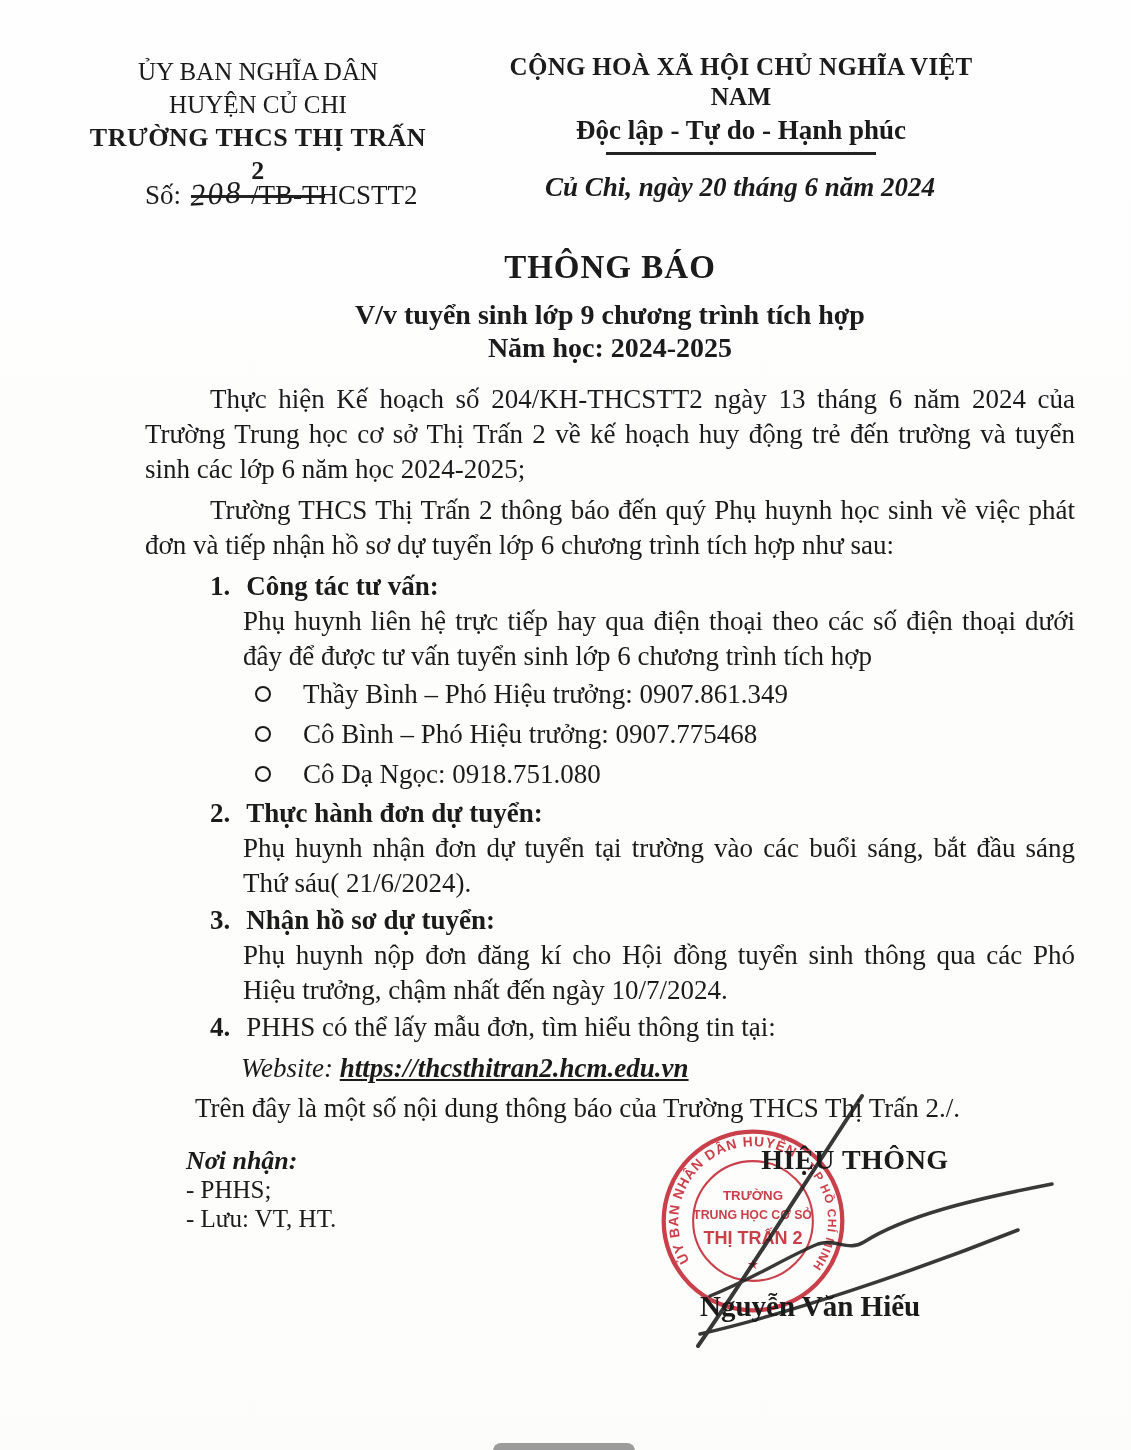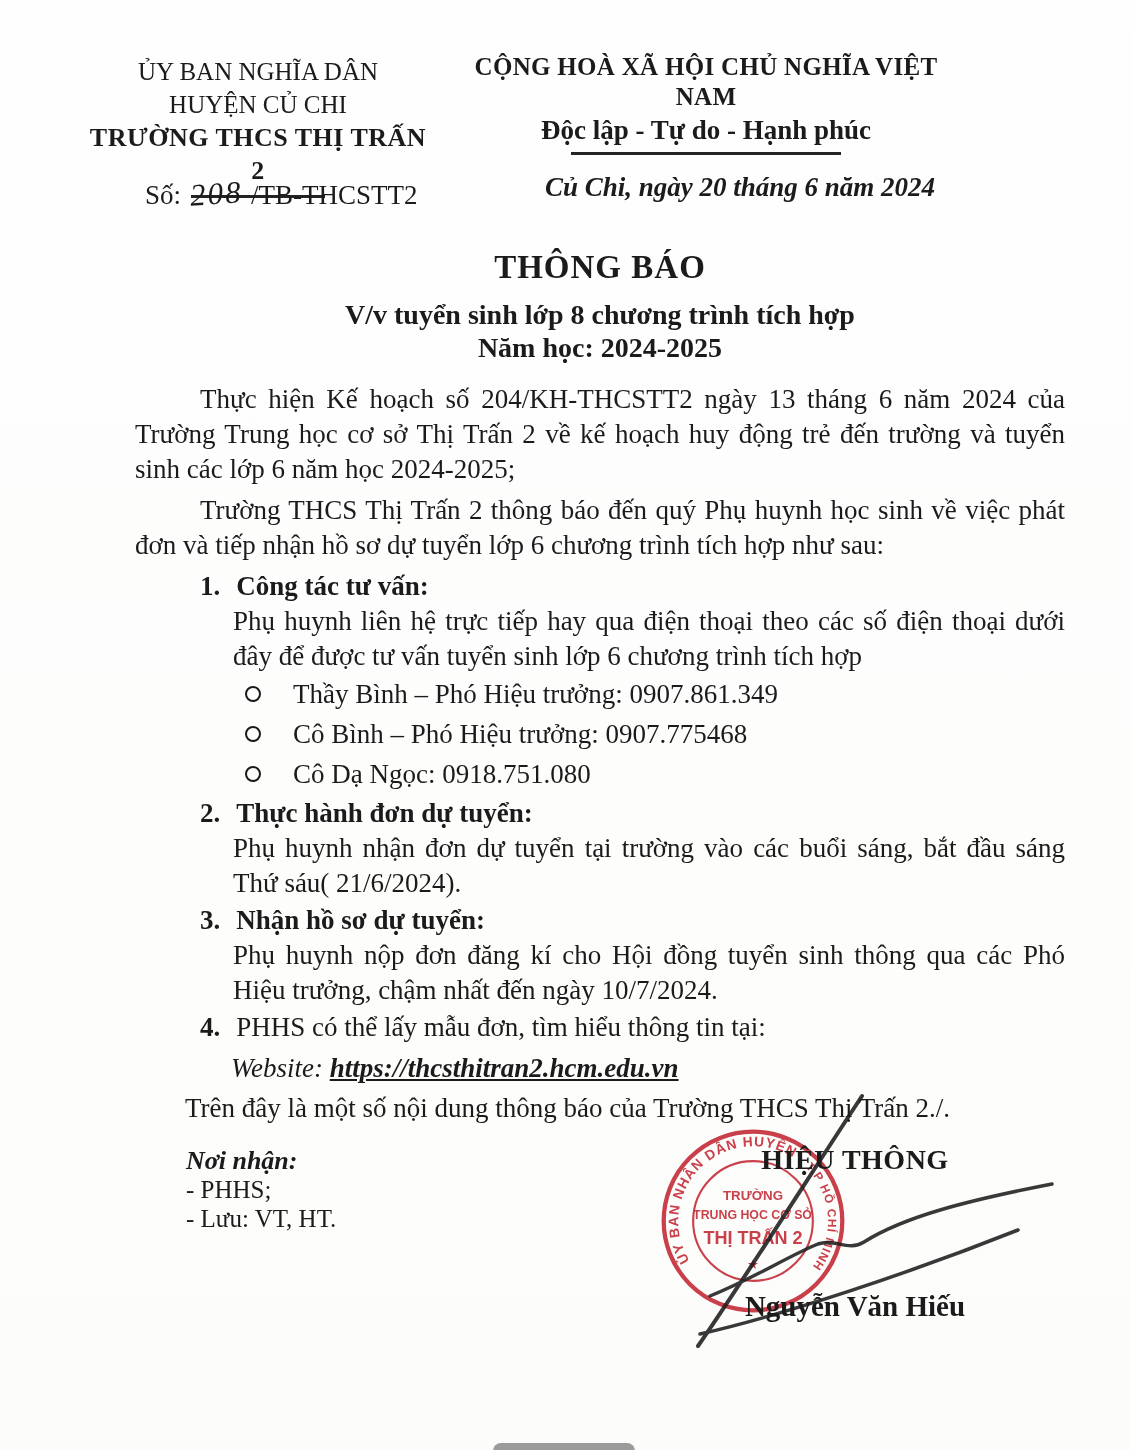--- a/index.html
+++ b/index.html
@@ -10,29 +10,29 @@
   }
 
   
   .hdr-left { position:absolute; left:88px; top:55px; width:340px; text-align:center;
               font-size:25px; line-height:33px; }
   .hdr-left .l3 { font-weight:bold; font-size:26px; letter-spacing:.5px; }
   .rule-l { width:134px; height:3px; background:#242424; margin:8px auto 0; }
   .so-line { position:absolute; left:145px; top:176px; font-size:27px; }
   .so-number { font-style:italic; font-size:31px; display:inline-block; transform:rotate(-4deg);
                letter-spacing:2px; margin:0 2px; }
-  .hdr-right { position:absolute; left:462px; top:52px; width:488px; text-align:center; }
+  .hdr-right { position:absolute; left:497px; top:52px; width:488px; text-align:center; }
   .hdr-right .r1 { font-weight:bold; font-size:25px; line-height:30px; letter-spacing:.3px; }
   .hdr-right .r2 { font-weight:bold; font-size:27px; line-height:36px; }
   .rule-r { width:270px; height:3px; background:#242424; margin:4px auto 0; }
   .dateline { position:absolute; left:500px; top:172px; width:480px; text-align:center;
               font-weight:bold; font-style:italic; font-size:27px; }
 
   
-  .content { position:absolute; left:135px; top:248px; width:930px; font-size:27px; line-height:35px; }
+  .content { position:absolute; left:145px; top:248px; width:930px; font-size:27px; line-height:35px; }
   .doc-title { text-align:center; font-weight:bold; font-size:33px; line-height:38px; margin:0 0 12px; letter-spacing:1px; }
   .doc-subtitle { text-align:center; font-weight:bold; font-size:28px; line-height:33px; margin:0; }
   .doc-year { text-align:center; font-weight:bold; font-size:28px; line-height:33px; margin:0 0 18px; }
   .para { margin:6px 0; text-align:justify; text-indent:65px; }
   .section-head { margin:2px 0 0 65px; }
   .section-head .num { font-weight:bold; padding-right:16px; }
   .section-head .head-text { font-weight:bold; }
   .section-head.regular .head-text { font-weight:normal; }
   .section-body { margin:0 0 0 98px; text-align:justify; }
   .bullet-row { margin-left:110px; line-height:40px; display:flex; align-items:center; }
@@ -40,21 +40,21 @@
             display:inline-block; margin-right:32px; flex:none; }
   .website-line { margin-left:96px; line-height:42px; margin-top:2px;font-style:italic; }
   .website-line .url { font-weight:bold; text-decoration:underline; }
   .closing { text-indent:50px; margin-top:2px; }
 
   
   .noi-nhan { position:absolute; left:153px; top:1146px; font-size:25px; line-height:29px;margin-left:33px; }
   .nn-label { font-weight:bold; font-style:italic; font-size:26px; }
   .sign-title { position:absolute; left:700px; top:1144px; width:310px; text-align:center;
                 font-weight:bold; font-size:28px; letter-spacing:.5px; z-index:3; }
-  .sign-name  { position:absolute; left:700px; top:1290px; width:310px; text-align:center;
+  .sign-name  { position:absolute; left:700px; top:1290px; width:310px; text-align:left;
                 font-weight:bold; font-size:29px; z-index:3; }
   .stamp { position:absolute; left:658px; top:1126px; width:190px; height:190px; opacity:.93; z-index:1; }
   .signature-svg { position:absolute; left:620px; top:1088px; width:450px; height:270px; z-index:2; }
 
   .home-indicator { position:absolute; left:493px; top:1443px; width:142px; height:16px;
                     background:#9b9b9b; border-radius:9px; z-index:5; }
 </style>
 </head>
 <body>
 
@@ -74,21 +74,21 @@
 
   <div class="hdr-right">
     <div class="r1">CỘNG HOÀ XÃ HỘI CHỦ NGHĨA VIỆT NAM</div>
     <div class="r2">Độc lập - Tự do - Hạnh phúc</div>
     <div class="rule-r"></div>
   </div>
   <div class="dateline">Củ Chi, ngày 20  tháng 6  năm 2024</div>
 
   <div class="content">
     <div class="doc-title">THÔNG BÁO</div>
-    <div class="doc-subtitle">V/v tuyển sinh lớp 8 chương trình tích hợp</div>
+    <div class="doc-subtitle">V/v tuyển sinh lớp 9 chương trình tích hợp</div>
     <div class="doc-year">Năm học:  2024-2025</div>
 
     <p class="para">Thực hiện Kế hoạch số 204/KH-THCSTT2 ngày 13 tháng 6 năm 2024 của Trường Trung học cơ sở Thị Trấn 2 về kế hoạch huy động trẻ đến trường và tuyển sinh các lớp 6 năm học 2024-2025;</p>
     <p class="para">Trường THCS Thị Trấn 2 thông báo đến quý Phụ huynh học sinh về việc phát đơn và tiếp nhận hồ sơ dự tuyển lớp 6 chương trình tích hợp như sau:</p>
 
     <div class="section-head">
       <span class="num">1.</span><span class="head-text">Công tác tư vấn:</span>
     </div>
     <div class="section-body">Phụ huynh liên hệ trực tiếp hay qua điện thoại theo các số điện thoại dưới đây để được tư vấn tuyển sinh lớp 6 chương trình tích hợp</div>
     <div class="bullet-row">

